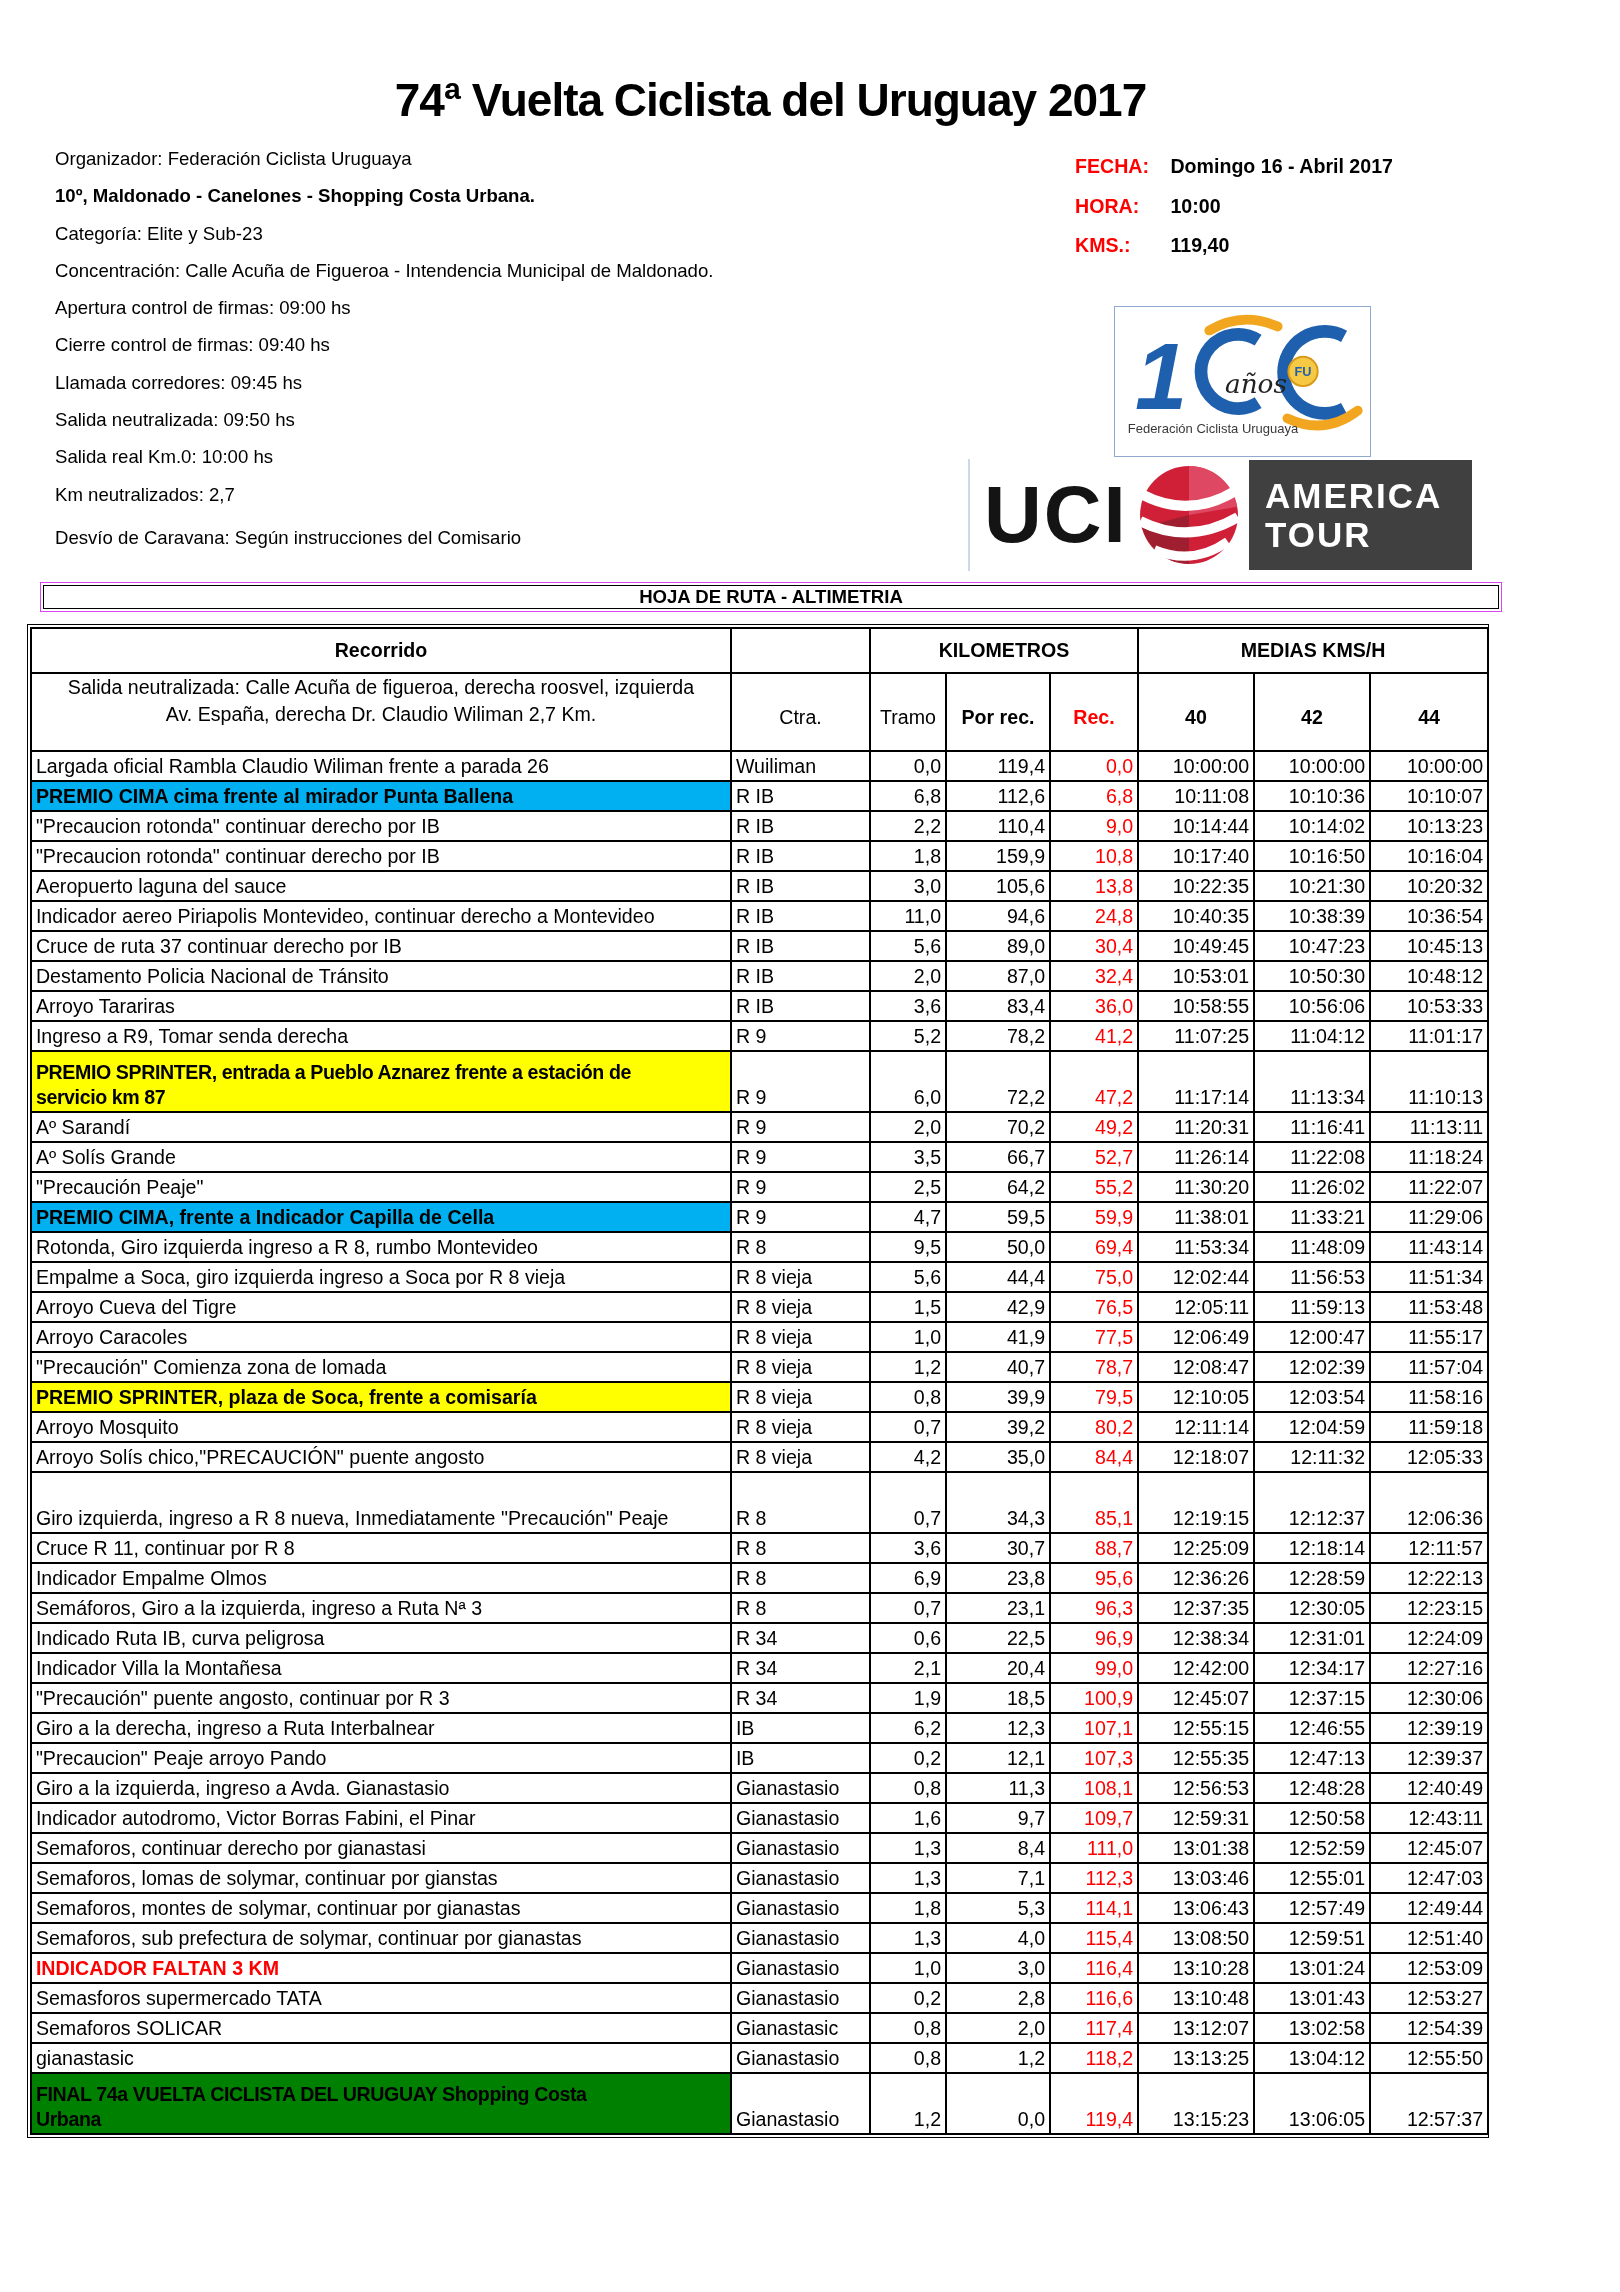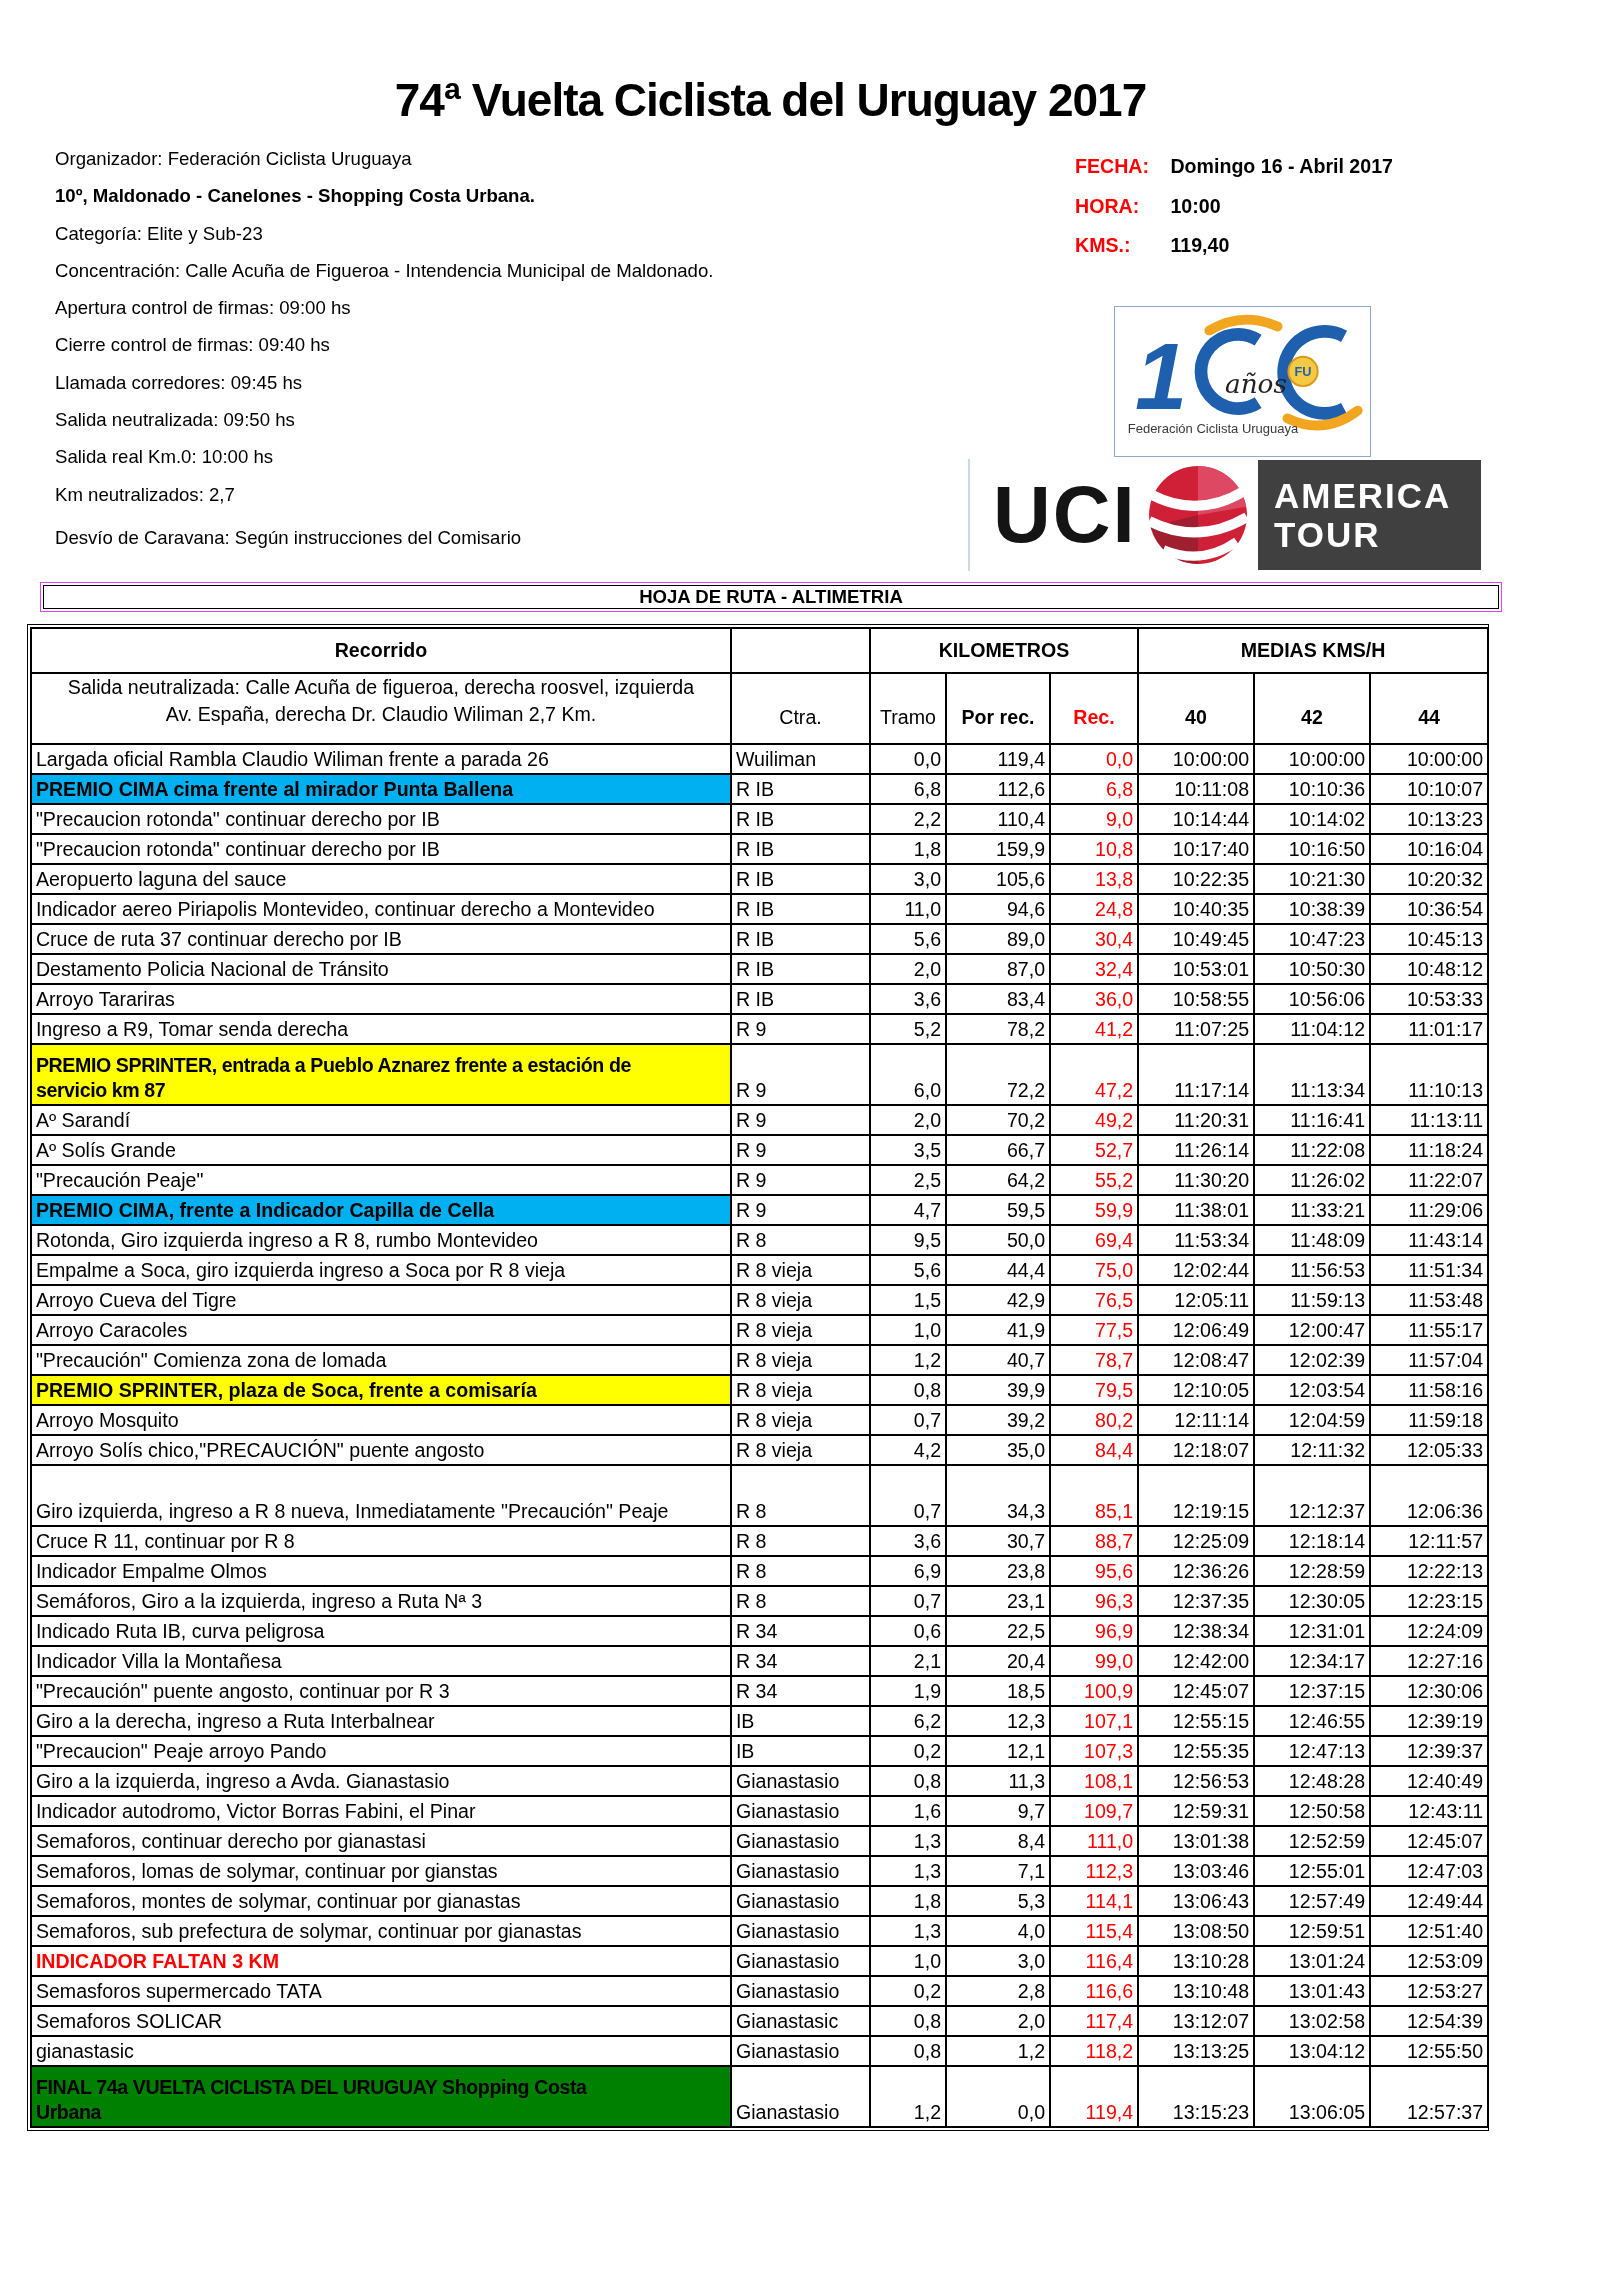--- a/index.html
+++ b/index.html
@@ -24,42 +24,42 @@
   .ir-value{font-weight:bold;color:#000;}
 
   
   .fcu-logo{position:absolute;left:1114px;top:306px;width:257px;height:151px;
             border:1px solid #8fa9cf;box-sizing:border-box;background:#fff;}
   .fcu-caption{position:absolute;left:0;bottom:20px;width:196px;text-align:center;
                font-size:13px;color:#3a3a3a;}
 
   
   .uci-logo{position:absolute;left:968px;top:459px;height:112px;display:flex;align-items:center;
-            border-left:2.9px solid #c9d9ea;padding-left:23px;}
+            border-left:2.9px solid #c9d9ea;padding-left:14px;}
   .uci-text{font-size:80px;font-weight:bold;letter-spacing:2px;color:#141414;line-height:108px;}
   .uci-globe{margin-left:9.8px;margin-right:9.8px;}
   .uci-box{width:223px;height:110px;background:#404040;color:#fff;display:flex;
            flex-direction:column;justify-content:center;padding-left:15.7px;box-sizing:border-box;}
   .uci-box span{font-size:35px;font-weight:bold;letter-spacing:2px;line-height:39px;}
 
   
   .section-bar{position:absolute;left:40px;top:582px;width:1462px;
                border:1px solid #d946ef;padding:2px;box-sizing:border-box;}
   .section-bar-inner{border:1px solid #000;height:21.6px;line-height:21.6px;
                      text-align:center;font-weight:bold;font-size:18.6px;}
 
   
   .table-wrap{position:absolute;left:27px;top:624px;width:1462px;
               border:1px solid #000;padding:2px;box-sizing:border-box;}
   table.route{border-collapse:collapse;table-layout:fixed;width:1457px;font-size:19.6px;}
   table.route th,table.route td{border:2px solid #000;padding:0 3.9px;overflow:hidden;box-sizing:border-box;}
 
   tr.hrow1{height:45px;}
   tr.hrow1 th{vertical-align:middle;text-align:center;font-size:19.6px;font-weight:bold;}
-  tr.hrow2 th{vertical-align:bottom;text-align:center;font-weight:bold;padding-bottom:14px;height:57px;}
+  tr.hrow2 th{vertical-align:bottom;text-align:center;font-weight:bold;padding-bottom:21px;height:57px;}
   tr.hrow2 th.plain{font-weight:normal;}
   th.note{vertical-align:top;text-align:left;padding-top:1px;}
   .note-line{font-weight:normal;font-size:19.6px;line-height:27.4px;white-space:nowrap;overflow:hidden;}
   th.red,.rec{color:var(--rec,#f00);}
 
   tbody tr{height:30px;}
   tbody tr.h2{height:61px;}
   tbody td{vertical-align:bottom;line-height:25.5px;padding-bottom:1px;}
   td.desc{white-space:nowrap;text-align:left;}
   td.desc.wrap{white-space:pre-line;letter-spacing:-0.4px;}

